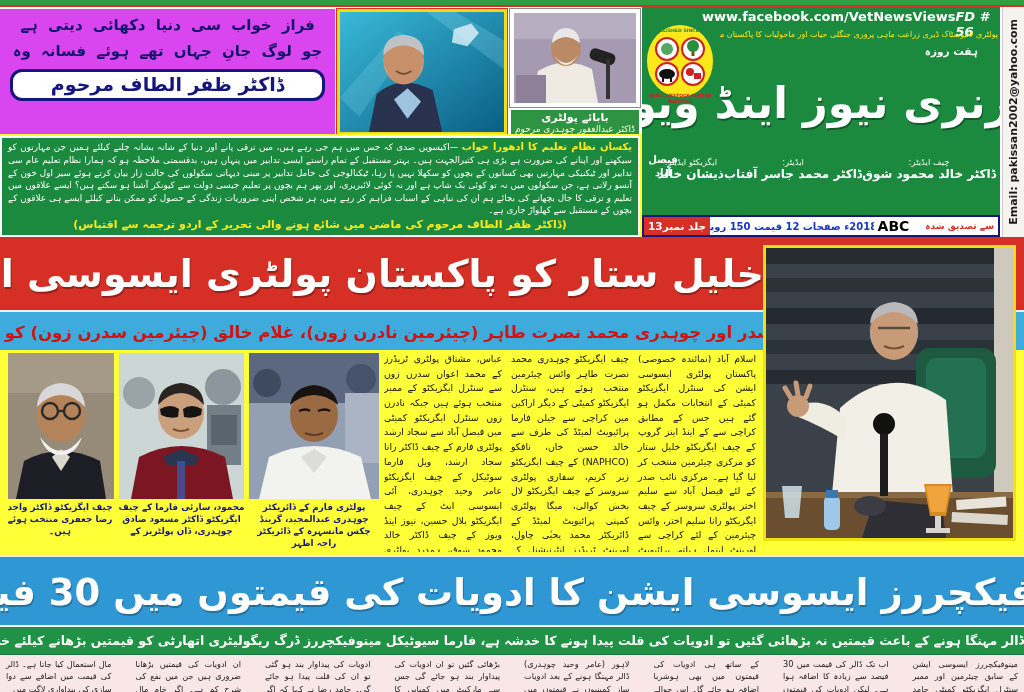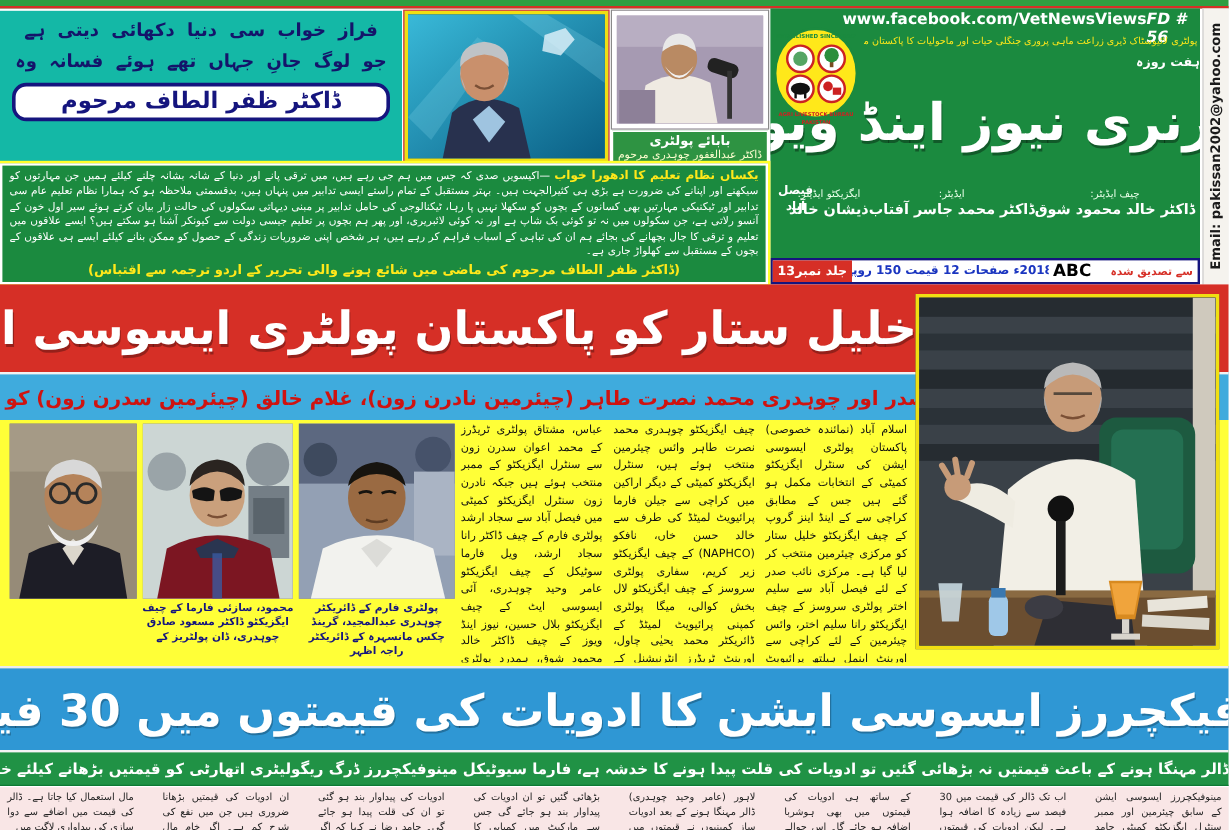--- a/index.html
+++ b/index.html
@@ -9,21 +9,21 @@
     background:#ffffff; overflow:hidden;
     font-family:"DejaVu Sans", sans-serif;
   }
 
   
   #top-strip { position:absolute; left:0; top:0; width:1024px; height:7px;
     background:#2f9e41; border-bottom:2px solid #d62f26; }
 
   
   #memorial-box { position:absolute; left:0; top:9px; width:335px; height:126px;
-    background:#14b8a6; padding:3px 8px 4px; }
+    background:#d946ef; padding:3px 8px 4px; }
   .poem-line { direction:rtl; text-align:center; color:#14146a; font-weight:bold;
     font-size:15px; line-height:1.75; word-spacing:5px; white-space:nowrap; overflow:hidden; }
   #zafar-name-box { margin:4px 2px 0; background:#ffffff; border:3px solid #15157e;
     border-radius:12px; color:#15157e; font-weight:bold; font-size:19px;
     text-align:center; direction:rtl; padding:1px 0 3px; white-space:nowrap; overflow:hidden; }
 
   
   #photo1 { position:absolute; left:337px; top:9px; width:170px; height:126px;
     border:3px solid #f0df12; outline:1px solid #d62f26; background:#0c6d95; }
   #photo1 svg { display:block; width:100%; height:100%; }
@@ -42,21 +42,21 @@
 
   
   #masthead { position:absolute; left:642px; top:7px; width:358px; height:208px;
     background:#1b8a3f; overflow:hidden; }
   #fb-row { position:absolute; left:60px; right:4px; top:2px; display:flex;
     justify-content:space-between; color:#ffffff; font-weight:bold; font-size:13px; }
   #fd-code { font-style:italic; }
   #logo { position:absolute; left:2px; top:14px; width:72px; height:86px; }
   #tagline { position:absolute; left:78px; right:2px; top:23px; color:#ffe81a;
     font-size:8px; direction:rtl; white-space:nowrap; overflow:hidden; }
-  #weekly { position:absolute; right:0; top:38px; color:#ffffff; font-size:10.5px;
+  #weekly { position:absolute; right:22px; top:38px; color:#ffffff; font-size:10.5px;
     font-weight:bold; direction:rtl; }
   #paper-title { position:absolute; left:38px; right:2px; top:50px; height:92px;
     display:flex; align-items:center; justify-content:center; color:#ffffff;
     font-weight:bold; font-size:43px; direction:rtl; white-space:nowrap;
     text-shadow:1px 2px 0 rgba(0,0,0,.35); }
   #city { position:absolute; left:3px; top:146px; width:36px; color:#ffffff;
     font-weight:bold; font-size:10px; direction:rtl; line-height:1.3; text-align:center; }
   #editors { position:absolute; left:42px; right:4px; top:150px; display:flex;
     flex-direction:row-reverse; justify-content:space-between; }
   .editor { text-align:center; direction:rtl; }
@@ -326,20 +326,21 @@
         <path d="M10,146 L20,104 Q65,82 112,104 L122,146 Z" fill="#f2f2ee"></path>
         <path d="M52,104 L65,96 L78,104 L65,120 Z" fill="#dcdcd8"></path>
         <ellipse cx="65" cy="62" rx="24" ry="27" fill="#9a6a42"></ellipse>
         <path d="M41,52 Q44,34 65,32 Q86,34 89,52 Q78,42 65,42 Q52,42 41,52 Z" fill="#17140f"></path>
         <path d="M50,58 Q57,55 61,58" stroke="#17140f" stroke-width="2.4" fill="none"></path>
         <path d="M69,58 Q76,55 81,58" stroke="#17140f" stroke-width="2.4" fill="none"></path>
         <path d="M56,80 Q65,84 74,80" stroke="#5e3c22" stroke-width="2" fill="none"></path>
       </svg>
     </div>
 
+    <div id="capA" class="mid-cap">چیف ایگزیکٹو ڈاکٹر واجد رضا جعفری منتخب ہوئے ہیں۔</div>
     <div id="capB" class="mid-cap">محمود، سازئی فارما کے چیف ایگزیکٹو ڈاکٹر مسعود صادق چوہدری، ڈان پولٹریز کے</div>
     <div id="capC" class="mid-cap">پولٹری فارم کے ڈائریکٹر چوہدری عبدالمجید، گرینڈ چکس مانسہرہ کے ڈائریکٹر راجہ اظہر</div>
 
     <div id="story-cols">
       <div class="ncol">اسلام آباد (نمائندہ خصوصی) پاکستان پولٹری ایسوسی ایشن کی سنٹرل ایگزیکٹو کمیٹی کے انتخابات مکمل ہو گئے ہیں جس کے مطابق کراچی سے کے اینڈ اینز گروپ کے چیف ایگزیکٹو خلیل ستار کو مرکزی چیئرمین منتخب کر لیا گیا ہے۔ مرکزی نائب صدر کے لئے فیصل آباد سے سلیم اختر پولٹری سروسز کے چیف ایگزیکٹو رانا سلیم اختر، وائس چیئرمین کے لئے کراچی سے اورینٹ اینمل ہیلتھ پرائیویٹ لمیٹڈ کے چیف ایگزیکٹو غلام خالق اور لاہور سے سی ایم آئی پولٹری فارم کے</div>
       <div class="ncol">چیف ایگزیکٹو چوہدری محمد نصرت طاہر وائس چیئرمین منتخب ہوئے ہیں، سنٹرل ایگزیکٹو کمیٹی کے دیگر اراکین میں کراچی سے جیلن فارما پرائیویٹ لمیٹڈ کی طرف سے خالد حسن خاں، نافکو (NAPHCO) کے چیف ایگزیکٹو زیر کریم، سفاری پولٹری سروسز کے چیف ایگزیکٹو لال بخش کوالی، میگا پولٹری کمپنی پرائیویٹ لمیٹڈ کے ڈائریکٹر محمد یحیٰی چاول، اورینٹ ٹریڈرز انٹرنیشنل کے چیف ایگزیکٹو ڈاکٹر خالد اقبال، یو ایم انٹرپرائزز کے ڈائریکٹر عمر ملک، راجہ پولٹری فارم کے عامر</div>
       <div class="ncol">عباس، مشتاق پولٹری ٹریڈرز کے محمد اعوان سدرن زون سے سنٹرل ایگزیکٹو کے ممبر منتخب ہوئے ہیں جبکہ نادرن زون سنٹرل ایگزیکٹو کمیٹی میں فیصل آباد سے سجاد ارشد پولٹری فارم کے چیف ڈاکٹر رانا سجاد ارشد، ویل فارما سوٹیکل کے چیف ایگزیکٹو عامر وحید چوہدری، آئی ایسوسی ایٹ کے چیف ایگزیکٹو بلال حسین، نیوز اینڈ ویوز کے چیف ڈاکٹر خالد محمود شوق، ہمدرد پولٹری کے چیف ایگزیکٹو حاجی عطار احمد،</div>
     </div>
   </div>
 

